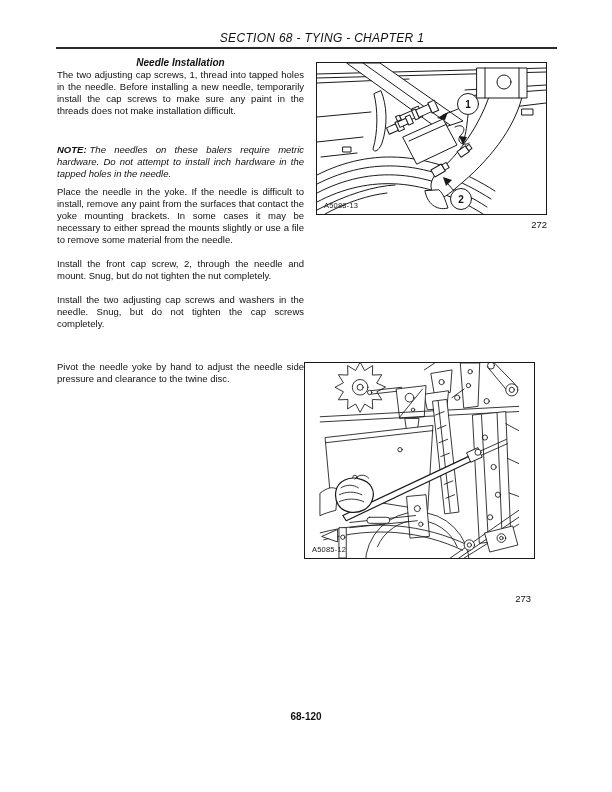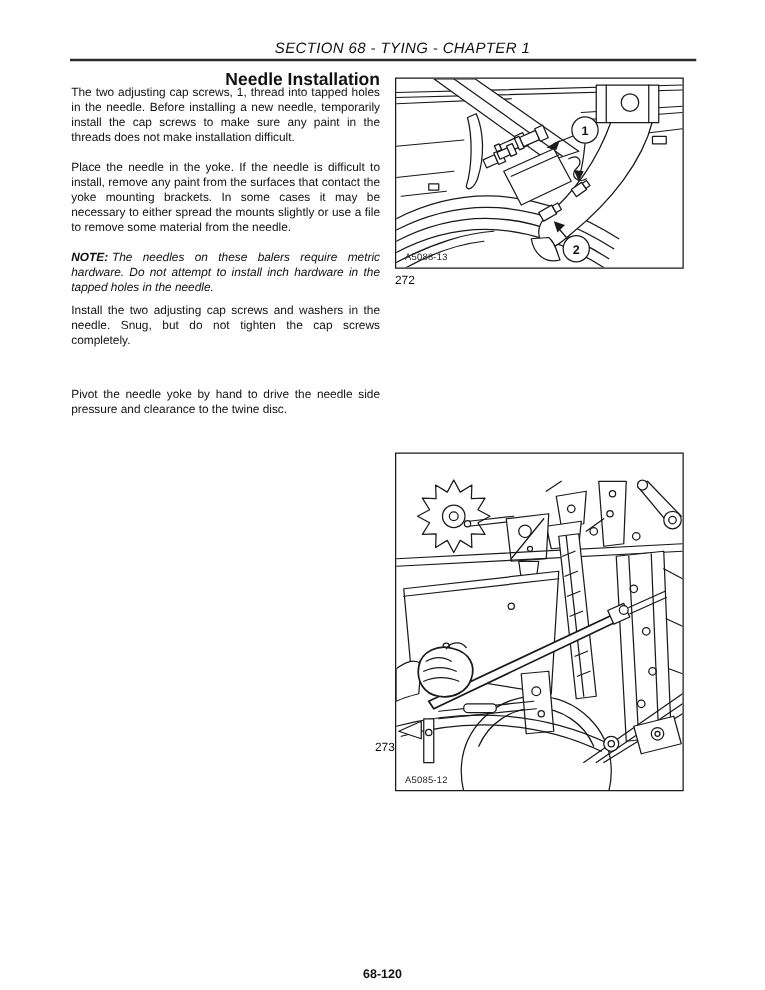--- a/index.html
+++ b/index.html
@@ -15,49 +15,49 @@
     text-align:center;font-style:italic;font-size:12px;letter-spacing:.3px;color:#111;margin-left:16px;
   }
   .header-rule{
     position:absolute;top:47px;left:56px;width:501px;height:2px;background:#2b2b2b;
   }
   
   .text-col{
     position:absolute;left:57px;top:57px;width:247px;
     font-size:9.5px;line-height:12px;text-align:justify;color:#111;
   }
-  .sec-heading{margin:0;font-size:14px;line-height:12px;font-weight:bold;text-align:right;}
+  .sec-heading{margin:0;font-size:10px;line-height:12px;font-weight:bold;text-align:center;font-style:italic;}
   .para{margin:0;}
-  .mb11{margin-bottom:12px}
+  .mb11{margin-bottom:27px}
   .mb6{margin-bottom:6px}
   .mb12{margin-bottom:12px}
   .mb24{margin-bottom:31px}
   .mb14{margin-bottom:14px}
   .note{font-style:italic;}
   .note-label{font-weight:bold;font-style:italic;padding-right:3px;}
   
   .figbox{
     position:absolute;background:#fff;border:1px solid #1a1a1a;box-sizing:border-box;
   }
   .fig272{left:316px;top:62px;width:231px;height:153px;}
-  .fig273{left:316px;top:362px;width:231px;height:271px;}
+  .fig273{left:304px;top:362px;width:231px;height:197px;}
   .figbox svg{display:block;width:100%;height:100%;}
   .photo-id{
     position:absolute;left:7px;bottom:4px;font-size:7.5px;letter-spacing:.2px;color:#222;
     background:transparent;
     margin-top:24px;
   }
   .fignum{
-    position:absolute;width:231px;text-align:left;font-size:9.5px;color:#111;
+    position:absolute;width:231px;text-align:right;font-size:9.5px;color:#111;
   }
   .fignum-272{left:316px;top:219px;}
   .fignum-273{left:300px;top:593px;}
   
   .footer-pagenum{
-    position:absolute;top:774px;left:0;width:100%;text-align:center;
+    position:absolute;top:711px;left:0;width:100%;text-align:center;
     font-weight:bold;font-size:10px;color:#111;
   }
   
   .art path,.art line,.art polyline,.art circle,.art rect,.art polygon{
     fill:none;stroke:#1a1a1a;stroke-width:1;stroke-linecap:round;stroke-linejoin:round;
   }
   .art .wf{fill:#ffffff;}
   .art .blk{fill:#1a1a1a;stroke:none;}
   .art .thick{stroke-width:1.4;}
   .art text{
@@ -69,24 +69,25 @@
 <body>
 
 <div class="page">
 
   <div class="header-title">SECTION 68 - TYING - CHAPTER 1</div>
   <div class="header-rule"></div>
 
   <div class="text-col">
     <h2 class="sec-heading">Needle Installation</h2>
     <p class="para mb11">The two adjusting cap screws, 1, thread into tapped holes in the needle. Before installing a new needle, temporarily install the cap screws to make sure any paint in the threads does not make installation difficult.</p>
+    <p class="para note mb6"><span class="note-label">NOTE:</span><span>The needles on these balers require metric hardware. Do not attempt to install inch hardware in the tapped holes in the needle.</span></p>
     <p class="para mb12">Place the needle in the yoke. If the needle is difficult to install, remove any paint from the surfaces that contact the yoke mounting brackets. In some cases it may be necessary to either spread the mounts slightly or use a file to remove some material from the needle.</p>
-    <p class="para note mb6"><span class="note-label">NOTE:</span><span>The needles on these balers require metric hardware. Do not attempt to install inch hardware in the tapped holes in the needle.</span></p>
+    <p class="para mb12">Install the front cap screw, 2, through the needle and mount. Snug, but do not tighten the nut completely.</p>
     <p class="para mb24">Install the two adjusting cap screws and washers in the needle. Snug, but do not tighten the cap screws completely.</p>
-    <p class="para mb14">Pivot the needle yoke by hand to drive the needle side pressure and clearance to the twine disc.</p>
+    <p class="para mb14">Pivot the needle yoke by hand to adjust the needle side pressure and clearance to the twine disc.</p>
   </div>
 
   <div class="figbox fig272">
     <svg class="art" viewBox="0 0 229 151">
 
       <path d="M0 11 L229 5"></path>
       <path d="M0 15 L229 9"></path>
       <path d="M0 20 L92 16"></path>
       <path d="M148 27 L229 22"></path>
       <path d="M148 33 L229 27"></path>

